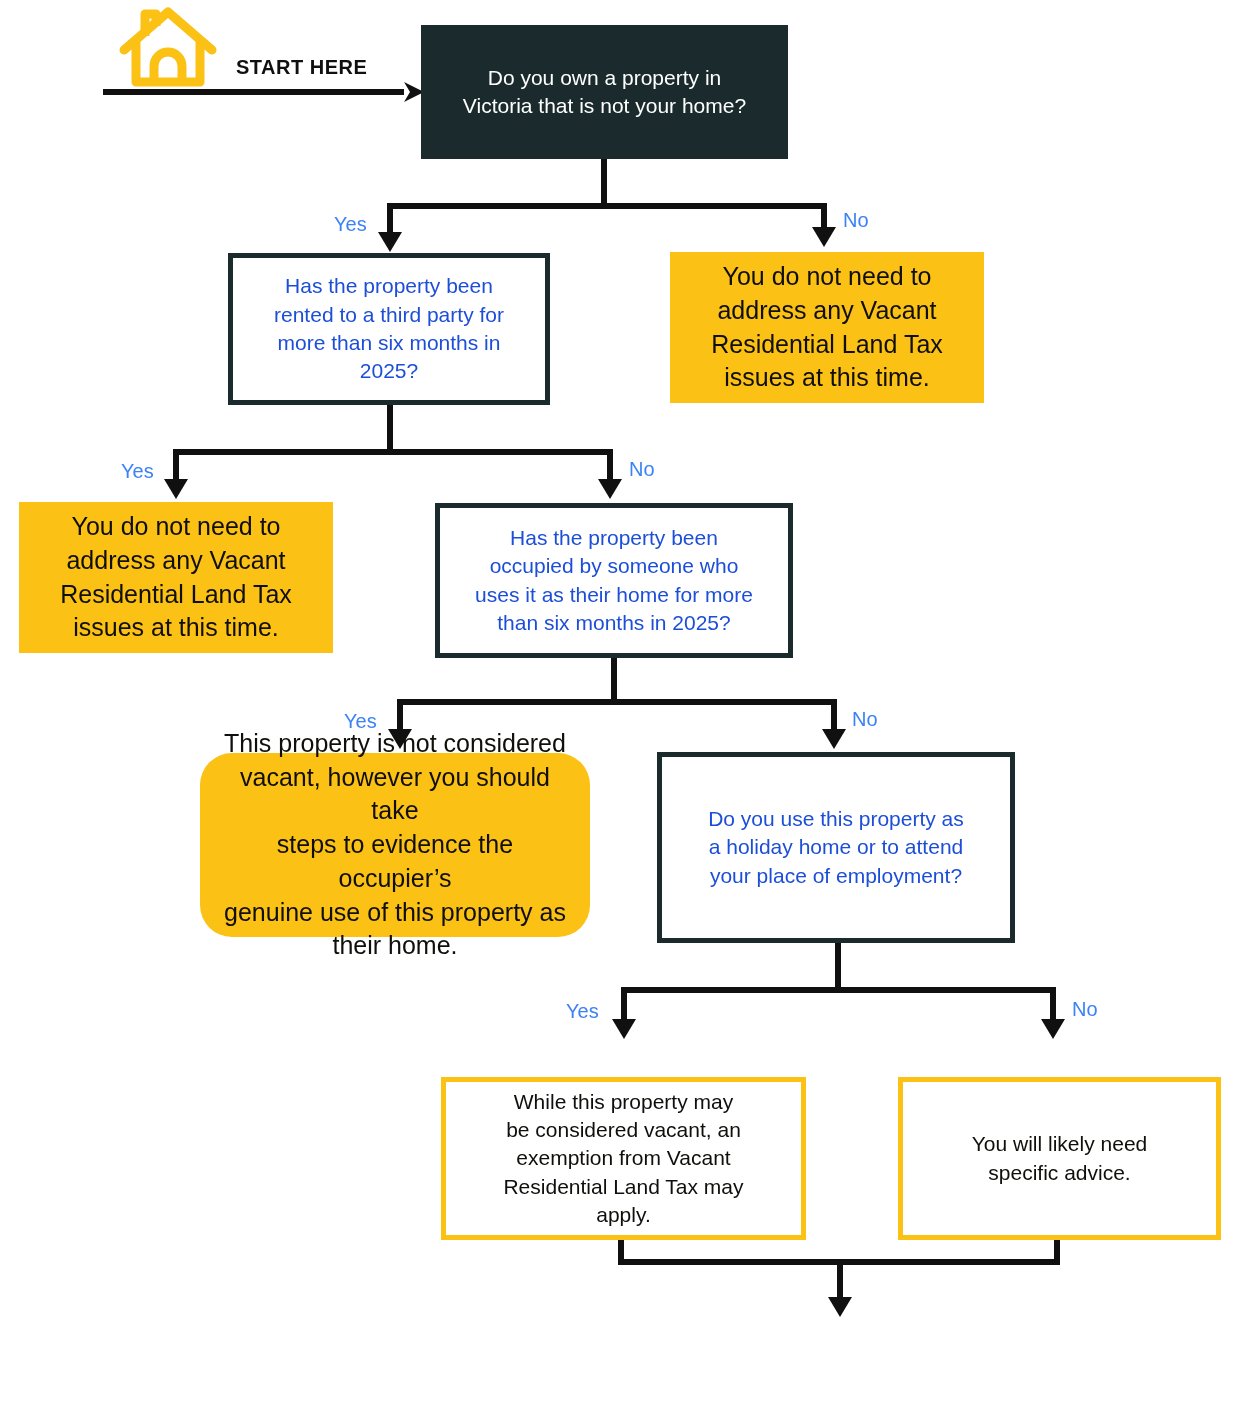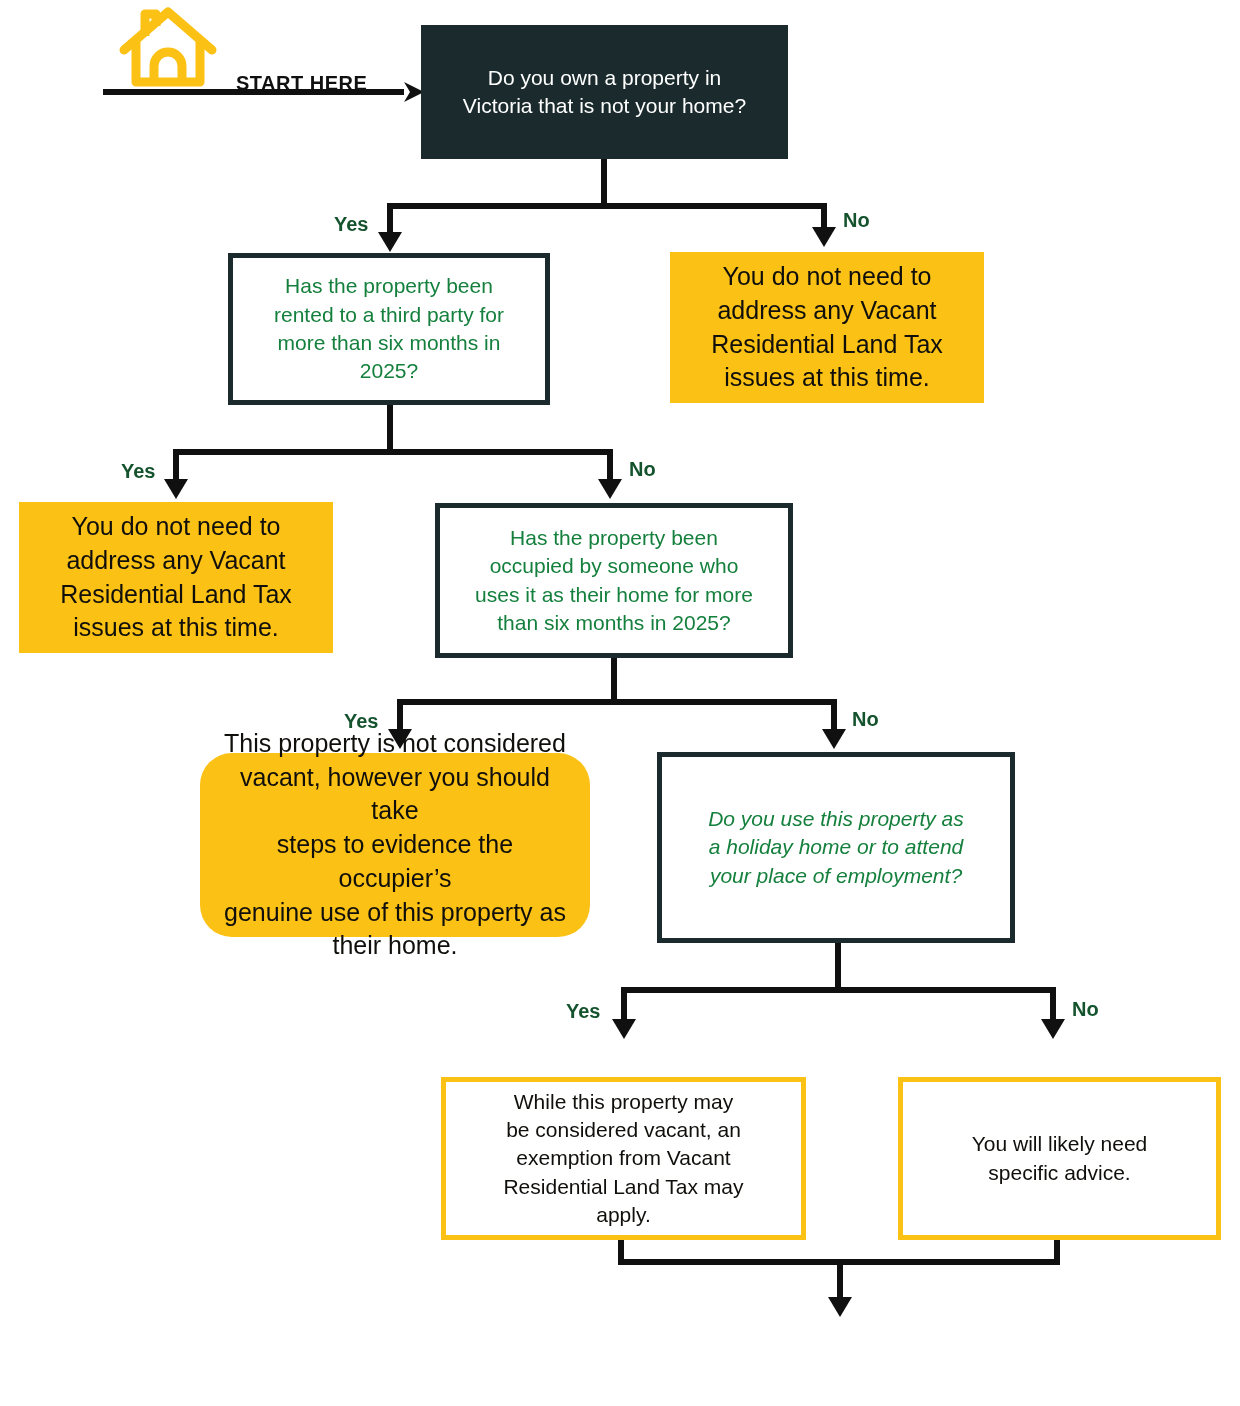--- a/index.html
+++ b/index.html
@@ -42,21 +42,21 @@
   }
   .node-dark {
     background: #1b2b2d;
     color: #ffffff;
     font-size: 21px;
     line-height: 1.35;
   }
   .node-question {
     background: #ffffff;
     border: 5px solid #1b2b2d;
-    color: #15803d;
+    color: #1d4ed8;
     font-size: 21px;
     line-height: 1.35;
   }
   .node-yellow {
     background: #fbc115;
     color: #100f0c;
     font-size: 25px;
     line-height: 1.35;
   }
   .node-yellow-outline {
@@ -70,22 +70,22 @@
   .node-grey {
     background: #e3e1de;
     color: #10100f;
     font-size: 21px;
     line-height: 1.35;
     border-radius: 26px;
   }
   .edge-label {
     position: absolute;
     font-size: 20px;
-    font-weight: bold;
-    color: #14532d;
+    font-weight: normal;
+    color: #3b82f6;
     white-space: nowrap;
   }
   .start-label {
     position: absolute;
     font-size: 20px;
     font-weight: bold;
     letter-spacing: 0.5px;
     color: #101010;
     white-space: nowrap;
   }
@@ -159,21 +159,21 @@
     </g>
   </svg>
 
   <svg class="house-icon" viewBox="0 0 100 82">
     <path d="M6 44 L50 6 L94 44" fill="none" stroke="#fbc115" stroke-width="9" stroke-linecap="round" stroke-linejoin="round"></path>
     <path d="M18 36 L18 76 L82 76 L82 36" fill="none" stroke="#fbc115" stroke-width="9" stroke-linejoin="round"></path>
     <path d="M36 76 L36 60 a14 14 0 0 1 28 0 L64 76" fill="none" stroke="#fbc115" stroke-width="9" stroke-linejoin="round"></path>
     <path d="M27 30 L27 8 L38 8 L38 20" fill="none" stroke="#fbc115" stroke-width="9" stroke-linejoin="round"></path>
   </svg>
 
-  <div class="start-label" style="left:236px; top:72px;">START HERE</div>
+  <div class="start-label" style="left:236px; top:56px;">START HERE</div>
 
   <div class="node node-dark" style="left:421px; top:25px; width:367px; height:134px;">
     <span class="txt">Do you own a property in
 Victoria that is not your home?</span>
   </div>
 
   <div class="edge-label" style="left:334px; top:213px;">Yes</div>
   <div class="edge-label" style="left:843px; top:209px;">No</div>
 
   <div class="node node-yellow" style="left:670px; top:252px; width:314px; height:151px;">
@@ -211,21 +211,21 @@
   <div class="edge-label" style="left:852px; top:708px;">No</div>
 
   <div class="node node-yellow" style="left:200px; top:753px; width:390px; height:184px;border-radius:32px;">
     <span class="txt">This property is not considered
 vacant, however you should take
 steps to evidence the occupier’s
 genuine use of this property as
 their home.</span>
   </div>
 
-  <div class="node node-question" style="left:657px; top:752px; width:358px; height:191px;font-style:italic;">
+  <div class="node node-question" style="left:657px; top:752px; width:358px; height:191px;">
     <span class="txt">Do you use this property as
 a holiday home or to attend
 your place of employment?</span>
   </div>
 
   <div class="edge-label" style="left:566px; top:1000px;">Yes</div>
   <div class="edge-label" style="left:1072px; top:998px;">No</div>
 
   <div class="node node-yellow-outline" style="left:441px; top:1045px; width:365px; height:163px;">
     <span class="txt">While this property may

